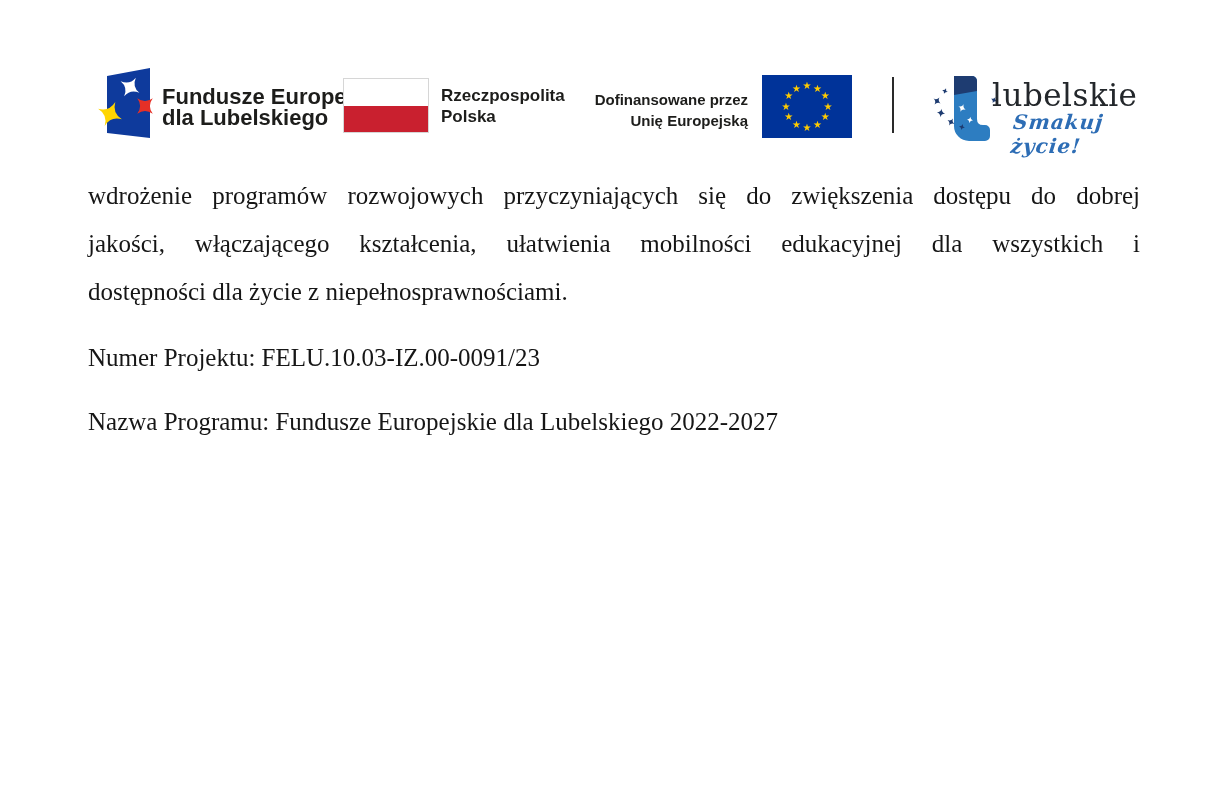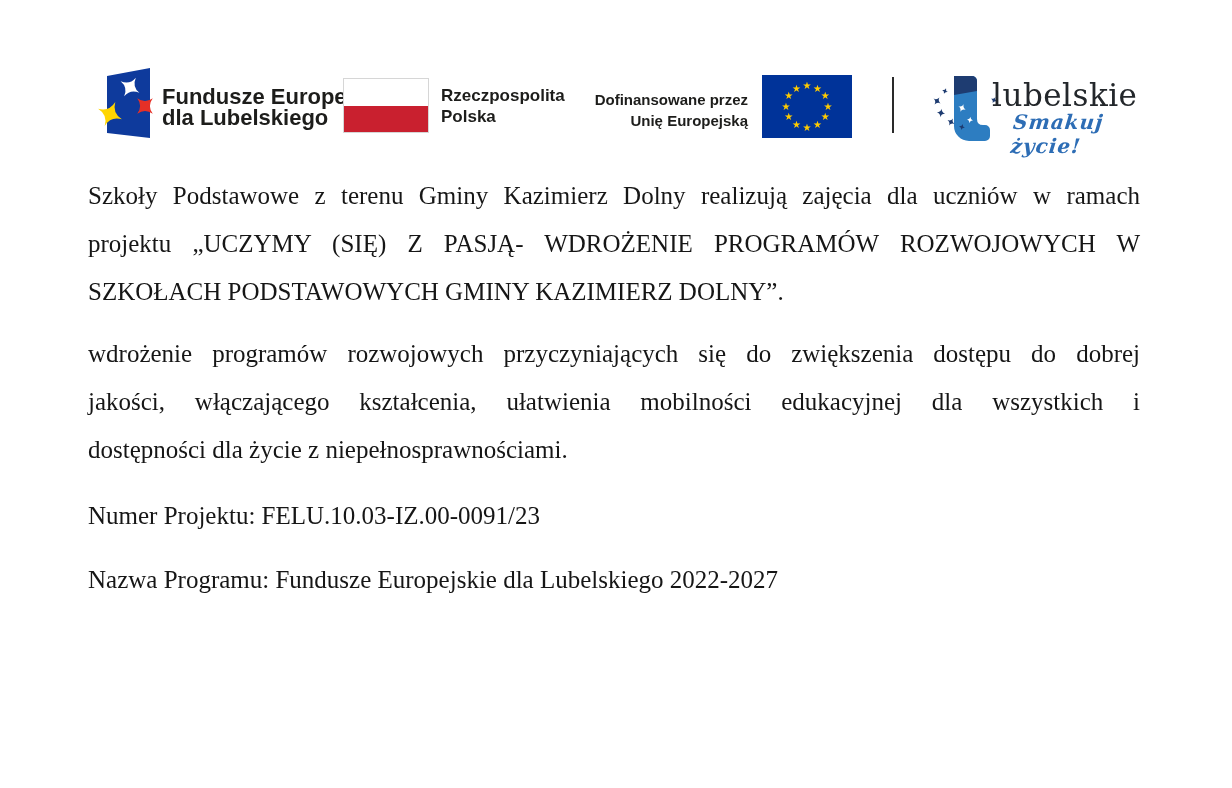--- a/index.html
+++ b/index.html
@@ -146,25 +146,20 @@
         <path d="M0,-10 Q1.2,-1.2 10,0 Q1.2,1.2 0,10 Q-1.2,1.2 -10,0 Q-1.2,-1.2 0,-10Z" transform="translate(42,52) scale(0.30) rotate(10)"></path>
       </g>
     </svg>
     <div class="lub-word">lubelskie</div>
     <div class="lub-slogan">Smakuj życie!</div>
   </div>
 </div>
 
 <div class="doc-body">
 
-  <p class="para p1">
-    <span class="jline">Szkoły Podstawowe z terenu Gminy Kazimierz Dolny realizują zajęcia dla uczniów w ramach</span>
-    <span class="jline">projektu „UCZYMY (SIĘ) Z PASJĄ- WDROŻENIE PROGRAMÓW ROZWOJOWYCH W</span>
-    <span class="tline">SZKOŁACH PODSTAWOWYCH GMINY KAZIMIERZ DOLNY”.</span>
-  </p>
 
   <p class="para p2">
     <span class="jline">wdrożenie programów rozwojowych przyczyniających się do zwiększenia dostępu do dobrej</span>
     <span class="jline">jakości, włączającego kształcenia, ułatwienia mobilności edukacyjnej dla wszystkich i</span>
     <span class="tline">dostępności dla życie z niepełnosprawnościami.</span>
   </p>
 
   <p class="para p3">
     <span class="tline">Numer Projektu: FELU.10.03-IZ.00-0091/23</span>
   </p>

